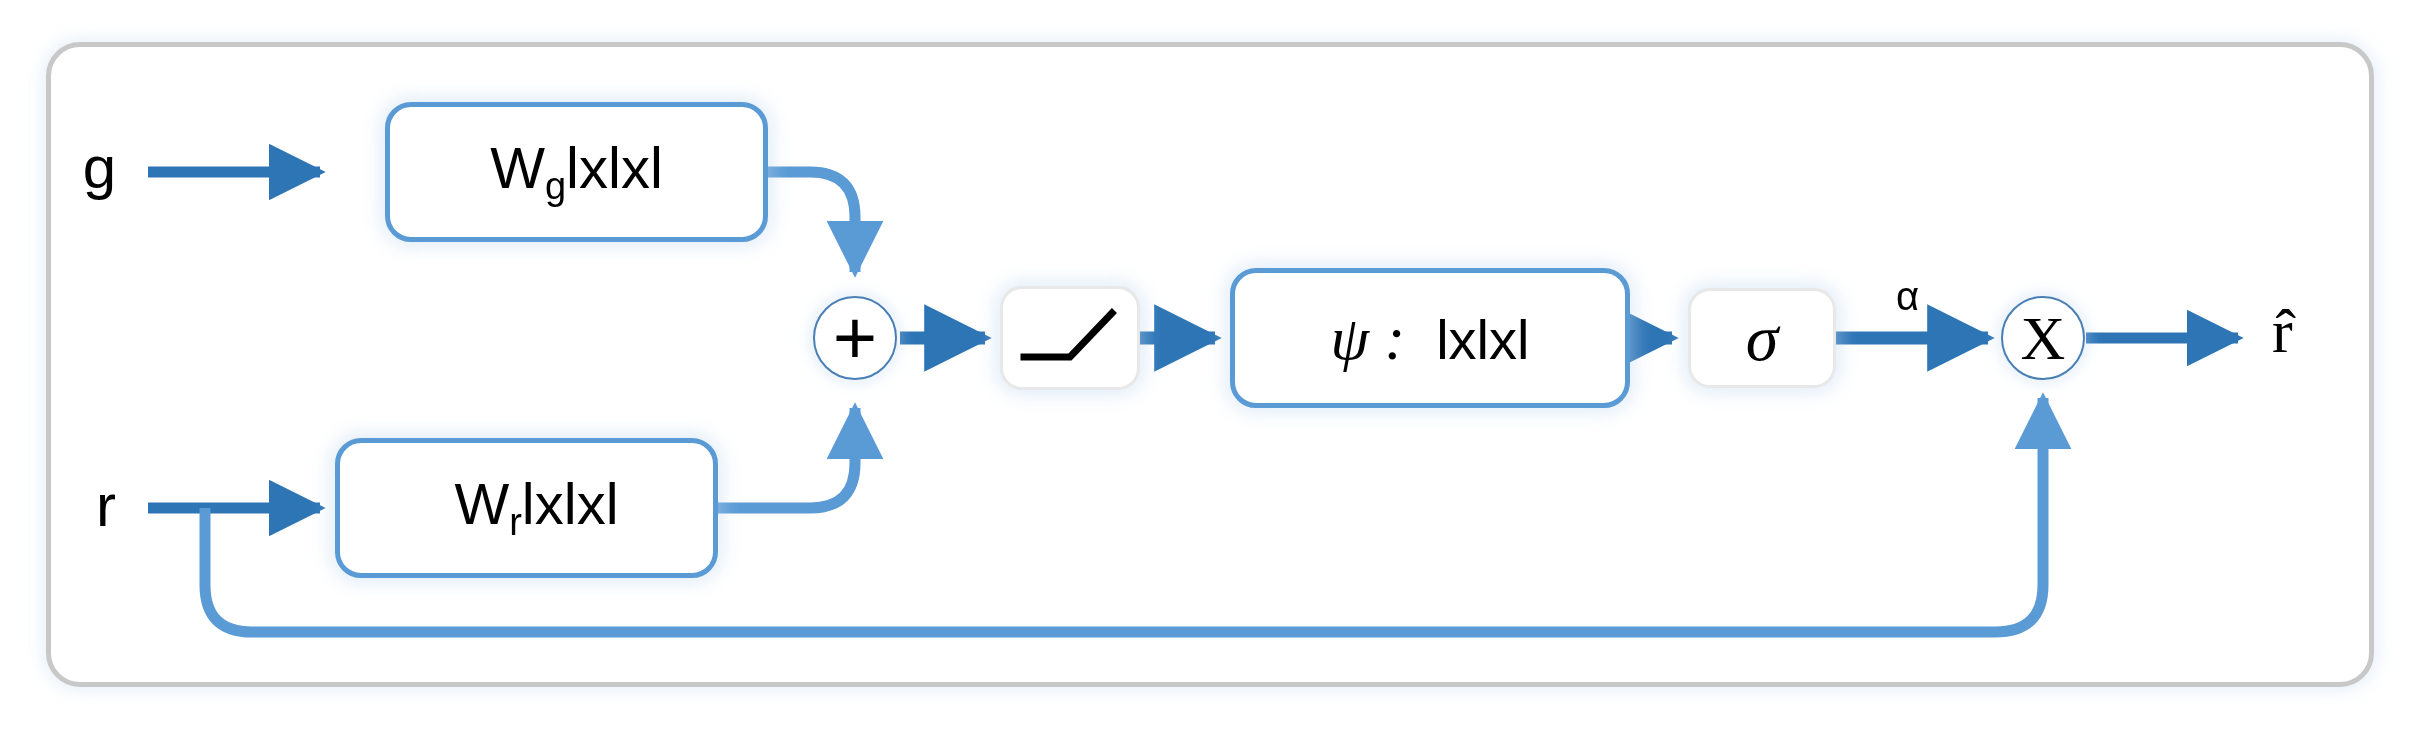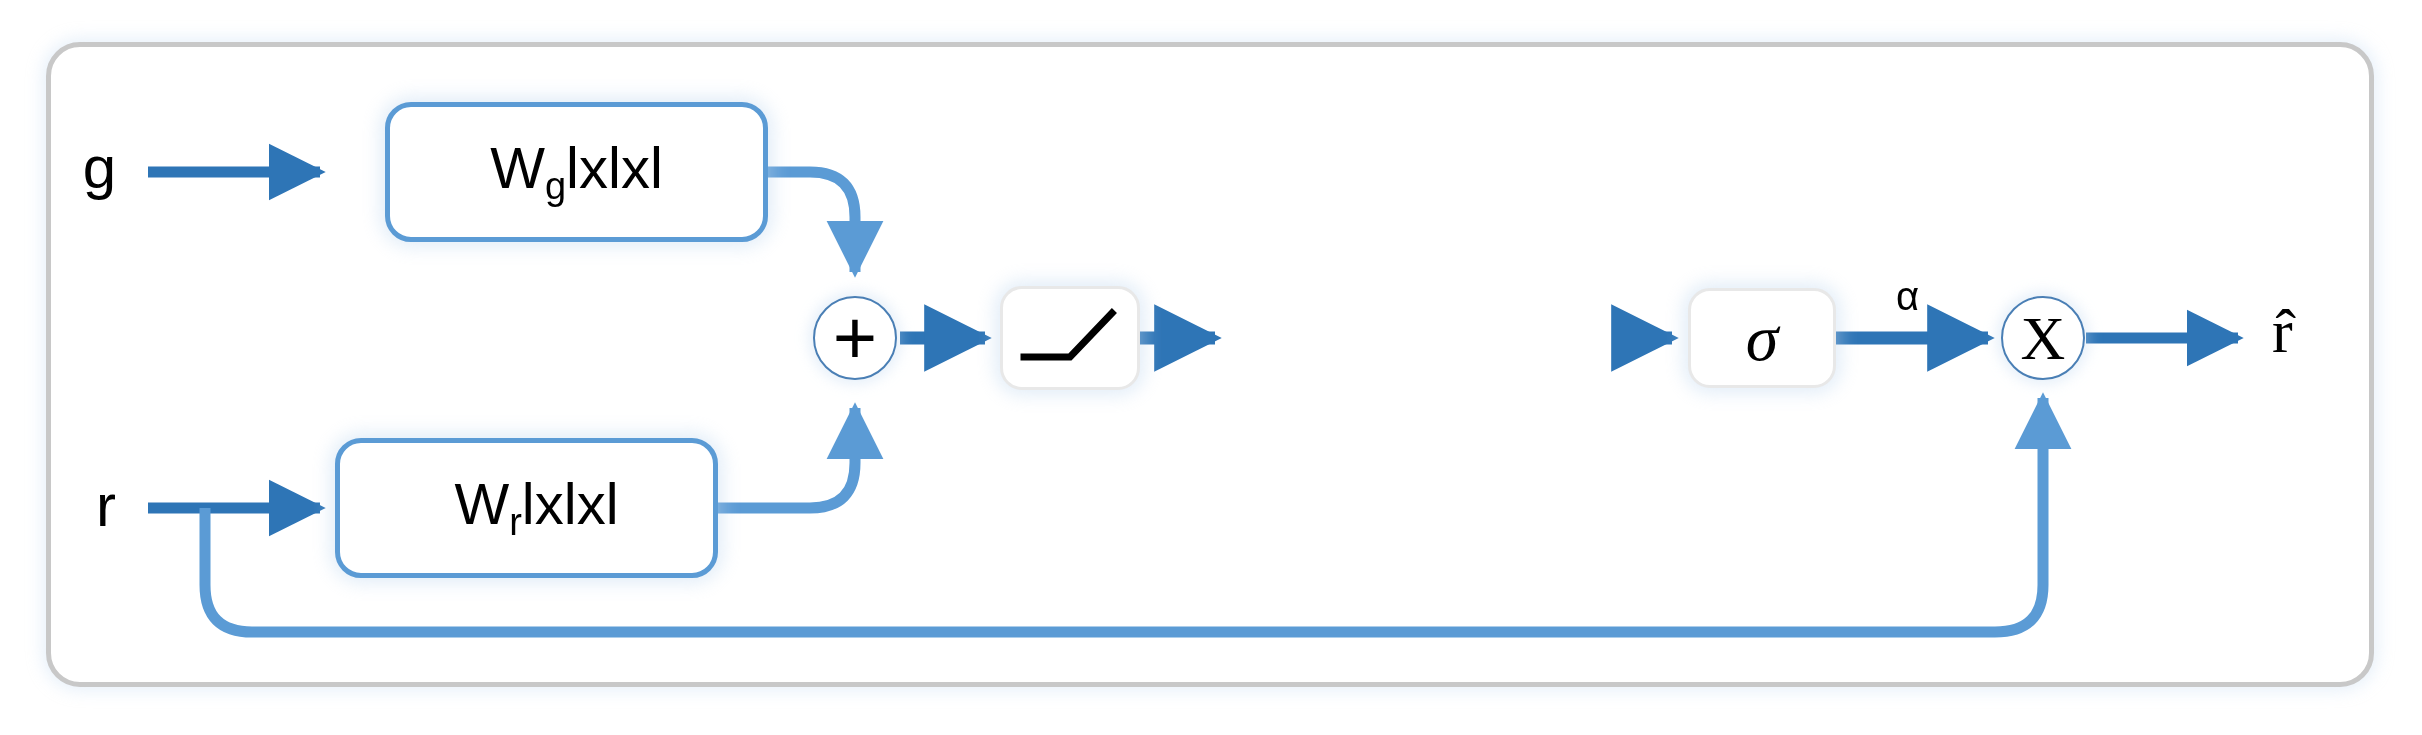--- a/index.html
+++ b/index.html
@@ -195,20 +195,23 @@
   <div class="op-circle" style="left:813px; top:296px; width:84px; height:84px;">
     <span class="op-plus">+</span>
   </div>
 
   <div class="plain-box" style="left:1000px; top:286px; width:140px; height:104px;">
     <svg width="104" height="62" viewBox="0 0 104 62">
       <polyline points="6,50 52,50 94,6" fill="none" stroke="#000000" stroke-width="7" stroke-linecap="square" stroke-linejoin="miter"></polyline>
     </svg>
   </div>
 
+  <div class="proc-box" style="left:1230px; top:268px; width:400px; height:140px;">
+    <span class="psi-label"><span>ψ</span> <span>:</span>  <span class="dims">lxlxl</span></span>
+  </div>
 
   <div class="plain-box" style="left:1688px; top:288px; width:148px; height:100px;">
     <span class="math-label">σ</span>
   </div>
 
   <div class="edge-label" style="left:1896px; top:276px;">α</div>
 
   <div class="op-circle" style="left:2001px; top:296px; width:84px; height:84px;">
     <span class="op-times">X</span>
   </div>

